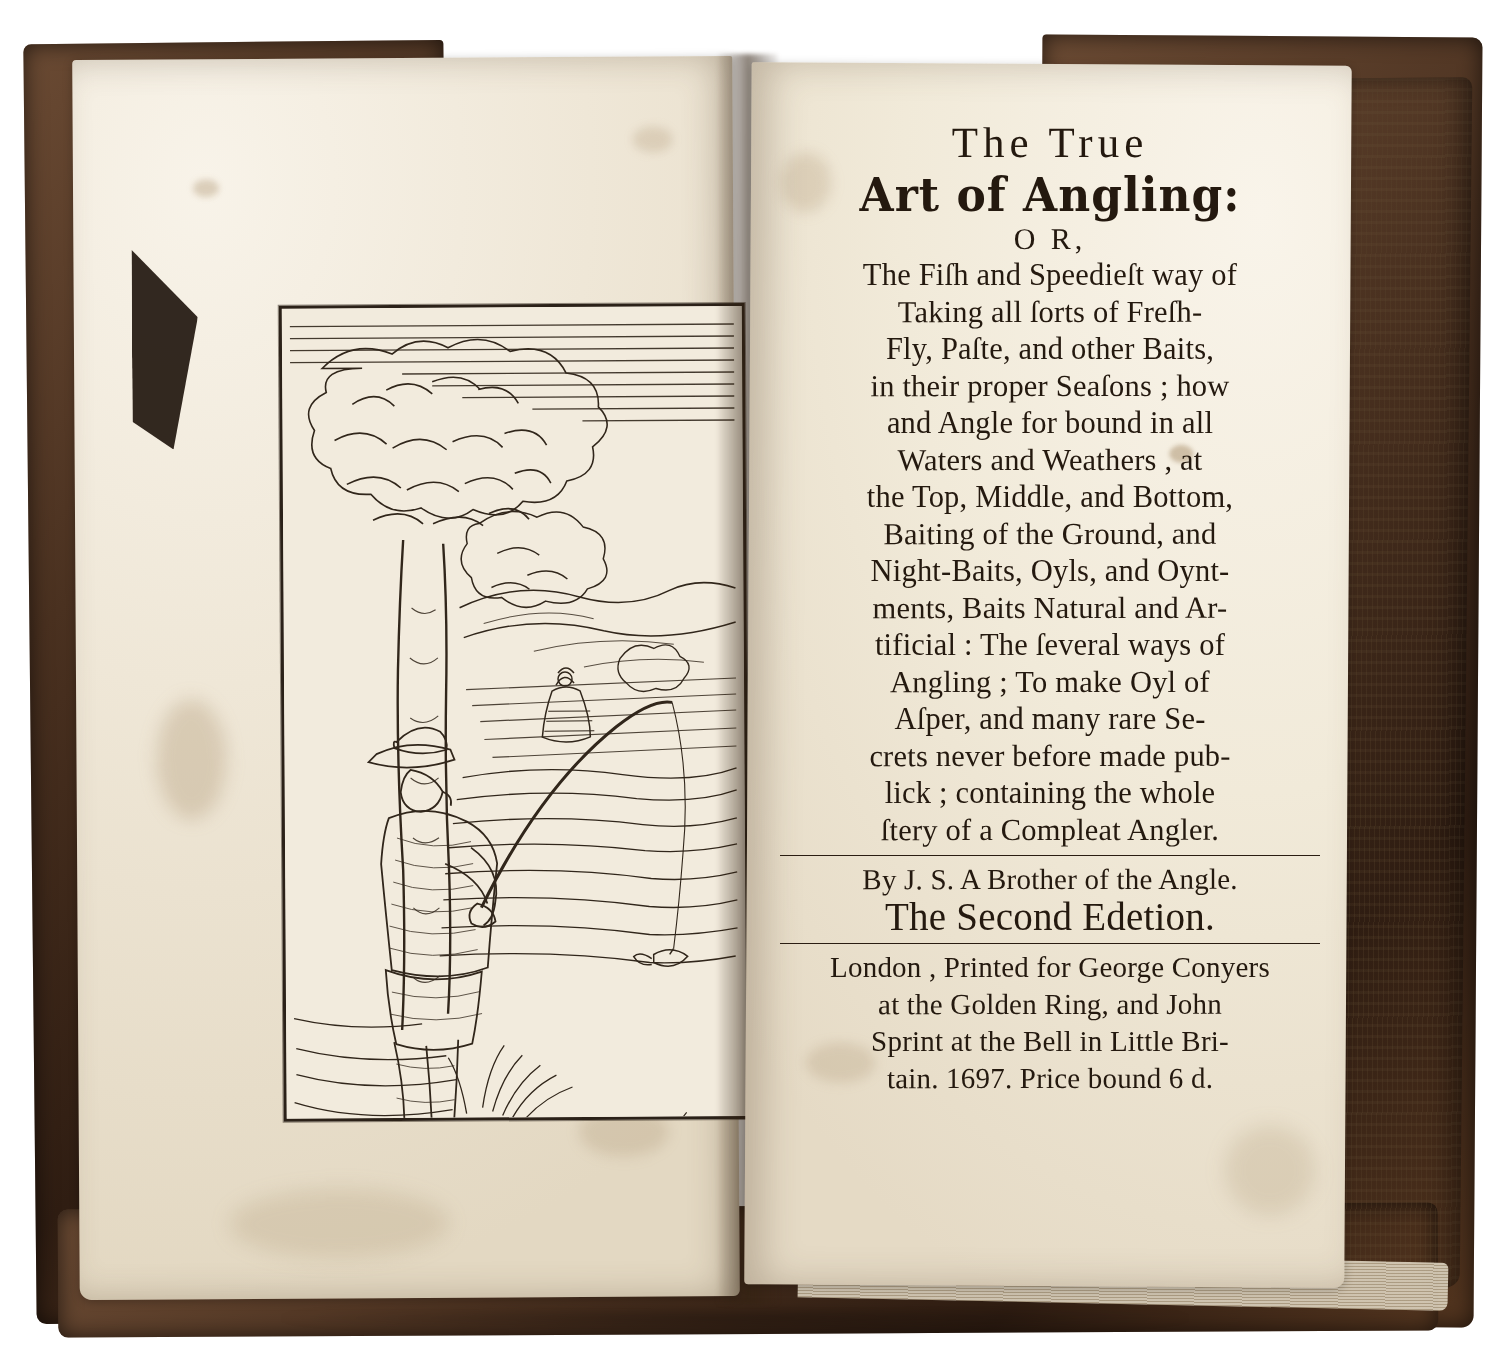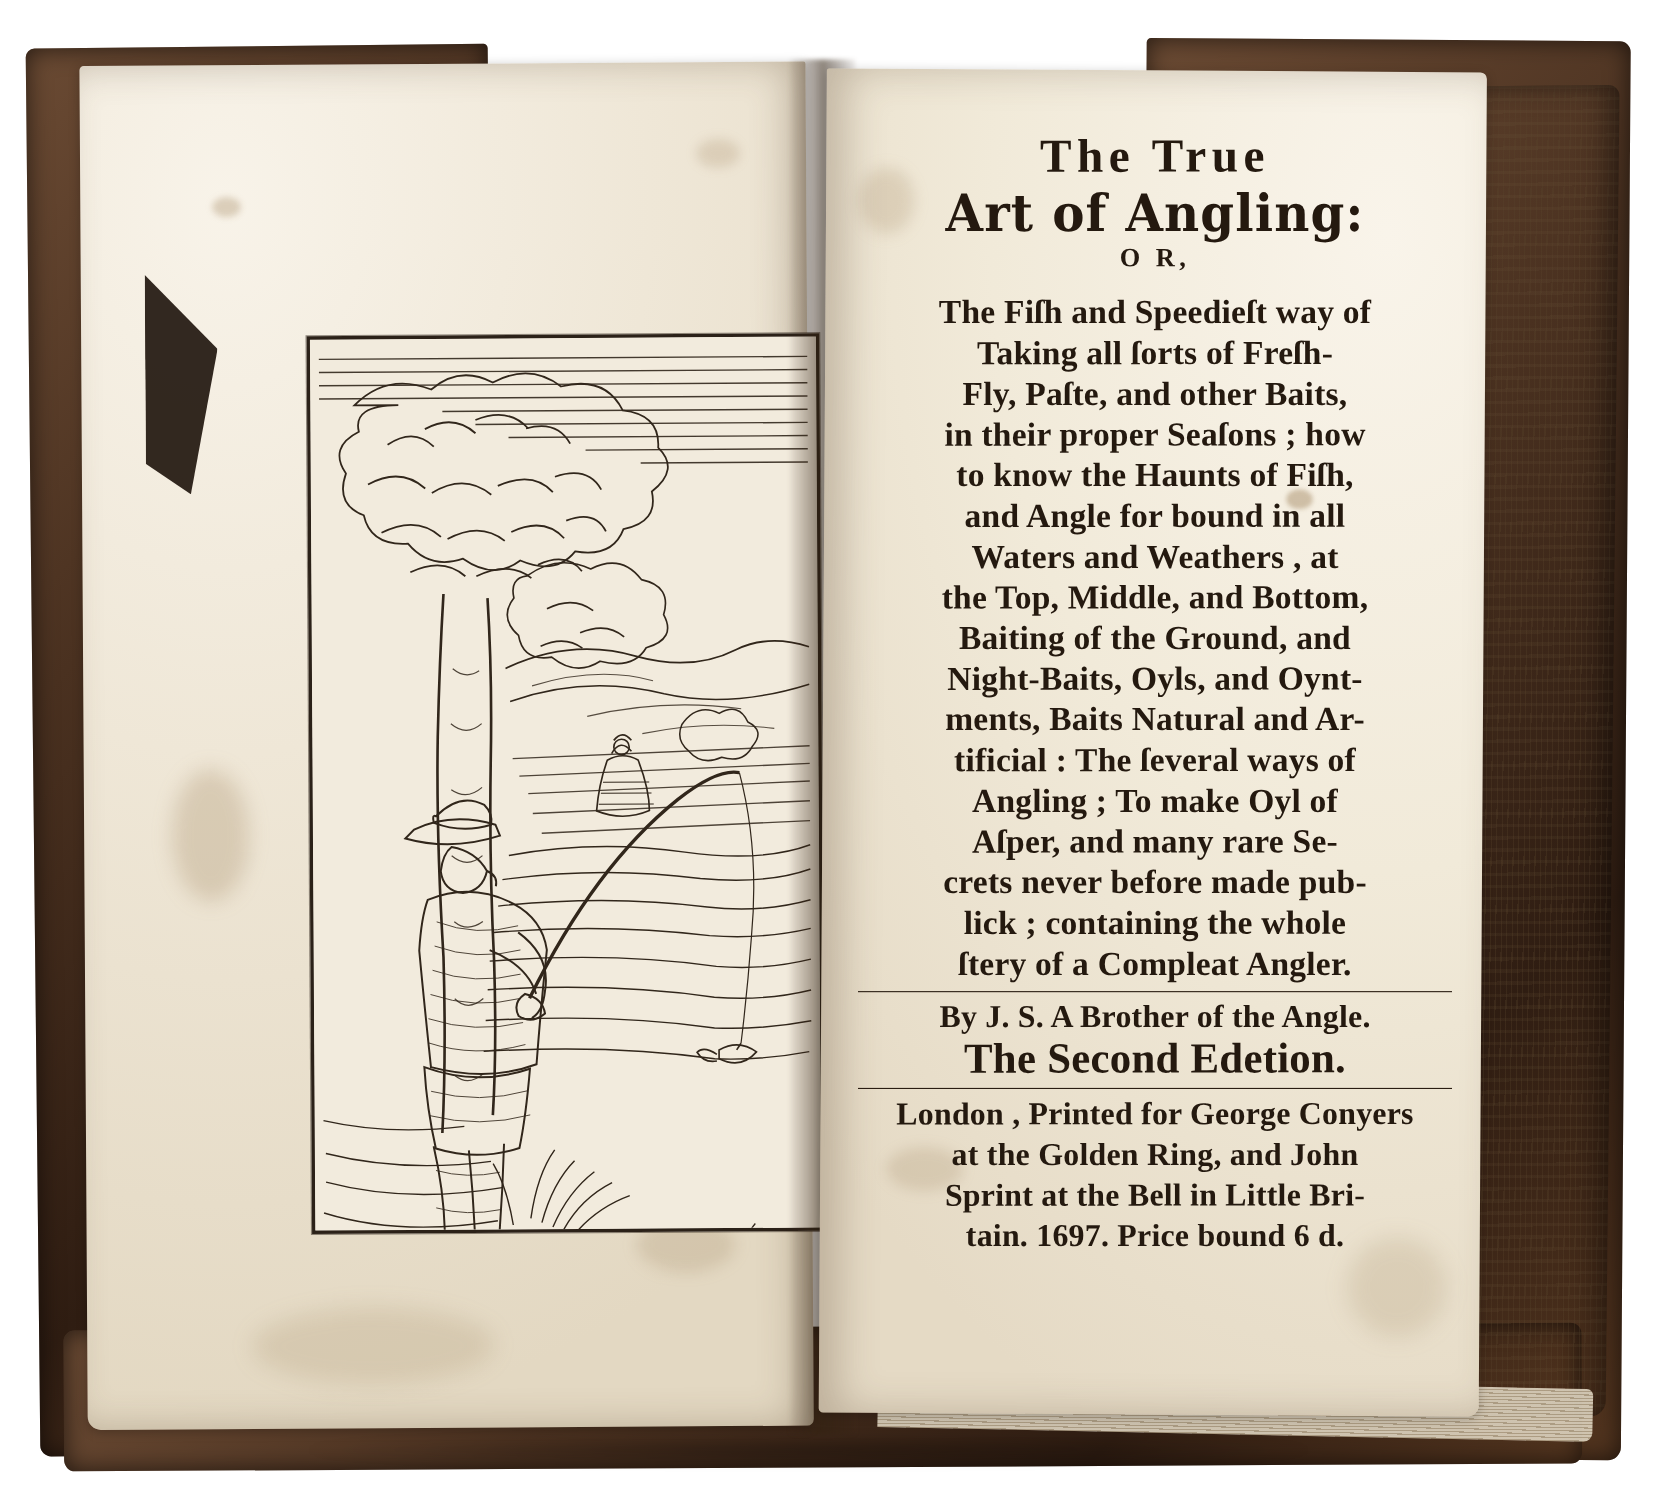--- a/index.html
+++ b/index.html
@@ -179,39 +179,38 @@
     left: 742px;
     top: 90px;
     width: 560px;
     text-align: center;
     color: #24190f;
   }
   .tl {
     display: block;
     white-space: nowrap;
     letter-spacing: 0.2px;
-    font-weight: bold;
   }
   .line-true {
     font-size: 43px;
     letter-spacing: 5px;
     margin-bottom: 2px;
   }
   .line-art {
     font-family: "DejaVu Serif", serif;
     font-weight: bold;
     font-size: 44px;
     letter-spacing: 1px;
     margin-bottom: 2px;
     transform: scaleY(1.06);
   }
   .line-or {
-    font-size: 24px;
+    font-size: 30px;
     letter-spacing: 4px;
-    margin-bottom: 17px;
+    margin-bottom: 1px;
   }
   .body-line {
     font-size: 30.5px;
     line-height: 37px;
     white-space: nowrap;
   }
   .rule {
     border: 0;
     border-top: 1.6px solid #2a1d12;
     margin: 6px 10px 5px 10px;
@@ -482,21 +481,20 @@
 
     <div class="title-block">
       <span class="tl line-true">The  True</span>
       <span class="tl line-art">Art of Angling:</span>
       <span class="tl line-or">O R,</span>
 
       <span class="tl body-line">The Fiſh and Speedieſt way of</span>
       <span class="tl body-line">Taking all ſorts of Freſh-</span>
       <span class="tl body-line">Fly, Paſte, and other Baits,</span>
       <span class="tl body-line">in their proper Seaſons ; how</span>
-      <span class="tl body-line">to know the Haunts of Fiſh,</span>
       <span class="tl body-line">and Angle for bound in all</span>
       <span class="tl body-line">Waters and Weathers , at</span>
       <span class="tl body-line">the Top, Middle, and Bottom,</span>
       <span class="tl body-line">Baiting of the Ground, and</span>
       <span class="tl body-line">Night-Baits, Oyls, and Oynt-</span>
       <span class="tl body-line">ments, Baits Natural and Ar-</span>
       <span class="tl body-line">tificial : The ſeveral ways of</span>
       <span class="tl body-line">Angling ; To make Oyl of</span>
       <span class="tl body-line">Aſper, and many rare Se-</span>
       <span class="tl body-line">crets never before made pub-</span>

